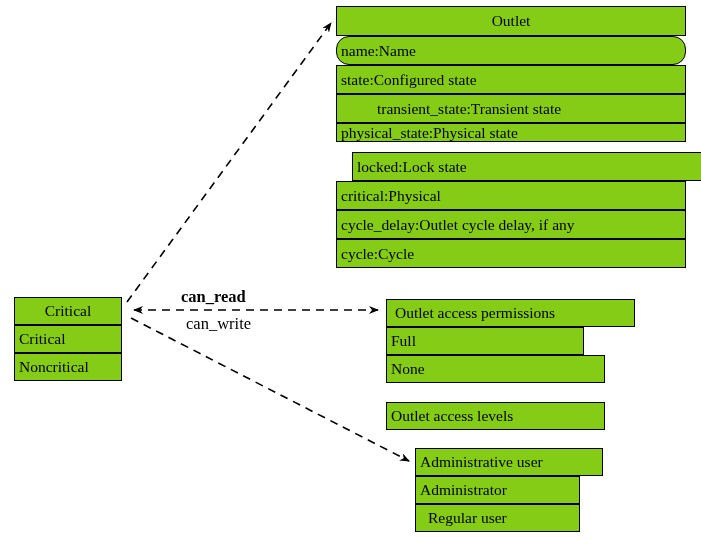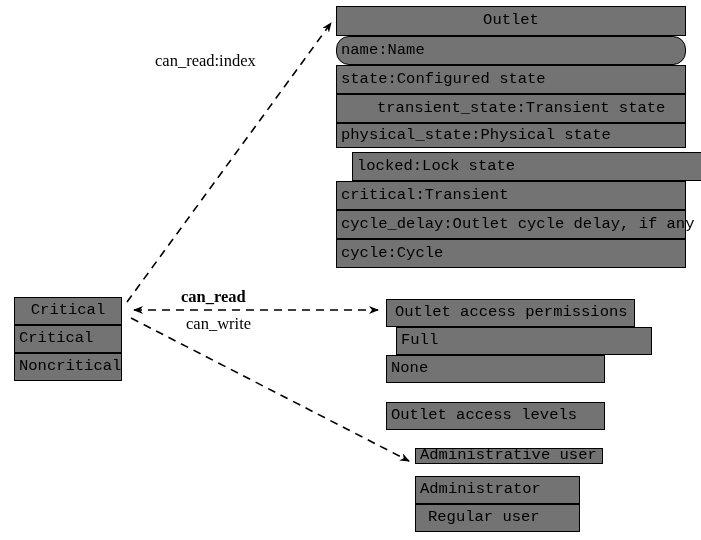--- a/index.html
+++ b/index.html
@@ -17,22 +17,22 @@
     font-family: "Liberation Sans", sans-serif;
   }
   .uml-box {
     position: absolute;
     box-sizing: border-box;
   }
   .uml-row {
     position: absolute;
     box-sizing: border-box;
     border: 1px solid #000000;
-    background: #737373;
-    font-family: Liberation Mono, monospace;
+    background: #84cc16;
+    font-family: Liberation Serif, serif;
     font-size: 15.5px;
     color: #000000;
     line-height: 1;
     display: flex;
     align-items: center;
     white-space: nowrap;
     overflow: visible;
   }
   .uml-row.header {
     justify-content: center;
@@ -85,45 +85,44 @@
     <g>
       <path d="M131,318 Q300,405 409,461" fill="none" stroke="#000000" stroke-width="1.6" stroke-dasharray="8,6" marker-end="url(#arrowEnd)"></path>
     </g>
   </svg>
 
   <div class="uml-box">
     <div class="uml-row header" style="left:336px; top:6px; width:350px; height:30px;">Outlet</div>
     <div class="uml-row attr" style="left:336px; top:36px; width:350px; height:29px;border-radius:13px;">name:Name</div>
     <div class="uml-row attr" style="left:336px; top:65px; width:350px; height:29px;">state:Configured state</div>
     <div class="uml-row attr" style="left:336px; top:94px; width:350px; height:29px;padding-left:40px;">transient_state:Transient state</div>
-    <div class="uml-row attr" style="left:336px; top:123px; width:350px; height:25px;">physical_state:Physical state</div>
+    <div class="uml-row attr" style="left:336px; top:123px; width:350px; height:19px;">physical_state:Physical state</div>
     <div class="uml-row attr" style="left:352px; top:152px; width:350px; height:29px;">locked:Lock state</div>
-    <div class="uml-row attr" style="left:336px; top:181px; width:350px; height:29px;">critical:Transient</div>
+    <div class="uml-row attr" style="left:336px; top:181px; width:350px; height:29px;">critical:Physical</div>
     <div class="uml-row attr" style="left:336px; top:210px; width:350px; height:29px;">cycle_delay:Outlet cycle delay, if any</div>
     <div class="uml-row attr" style="left:336px; top:239px; width:350px; height:29px;">cycle:Cycle</div>
   </div>
 
   <div class="uml-box">
     <div class="uml-row header" style="left:14px; top:297px; width:108px; height:28px;">Critical</div>
     <div class="uml-row attr" style="left:14px; top:325px; width:108px; height:28px;">Critical</div>
     <div class="uml-row attr" style="left:14px; top:353px; width:108px; height:28px;">Noncritical</div>
   </div>
 
   <div class="uml-box">
     <div class="uml-row attr" style="left:386px; top:299px; width:249px; height:28px;padding-left:8px;">Outlet access permissions</div>
-    <div class="uml-row attr" style="left:386px; top:327px; width:256px; height:28px;margin-left:10px;">Full</div>
+    <div class="uml-row attr" style="left:386px; top:327px; width:198px; height:28px;">Full</div>
     <div class="uml-row attr" style="left:386px; top:355px; width:219px; height:28px;">None</div>
     <div class="uml-row attr" style="left:386px; top:402px; width:219px; height:28px;">Outlet access levels</div>
   </div>
 
   <div class="uml-box">
-    <div class="uml-row attr" style="left:415px; top:448px; width:188px; height:16px;">Administrative user</div>
+    <div class="uml-row attr" style="left:415px; top:448px; width:188px; height:28px;">Administrative user</div>
     <div class="uml-row attr" style="left:415px; top:476px; width:165px; height:28px;">Administrator</div>
     <div class="uml-row attr" style="left:415px; top:504px; width:165px; height:28px;padding-left:12px;">Regular user</div>
   </div>
 
-  <div class="edge-label" style="left:155px; top:53px;">can_read:index</div>
 
   <div class="edge-label" style="left:181px; top:289px;font-weight:bold;">can_read</div>
 
   <div class="edge-label" style="left:186px; top:316px;text-align:right;">can_write</div>
 
 </div>
 
 </body></html>

